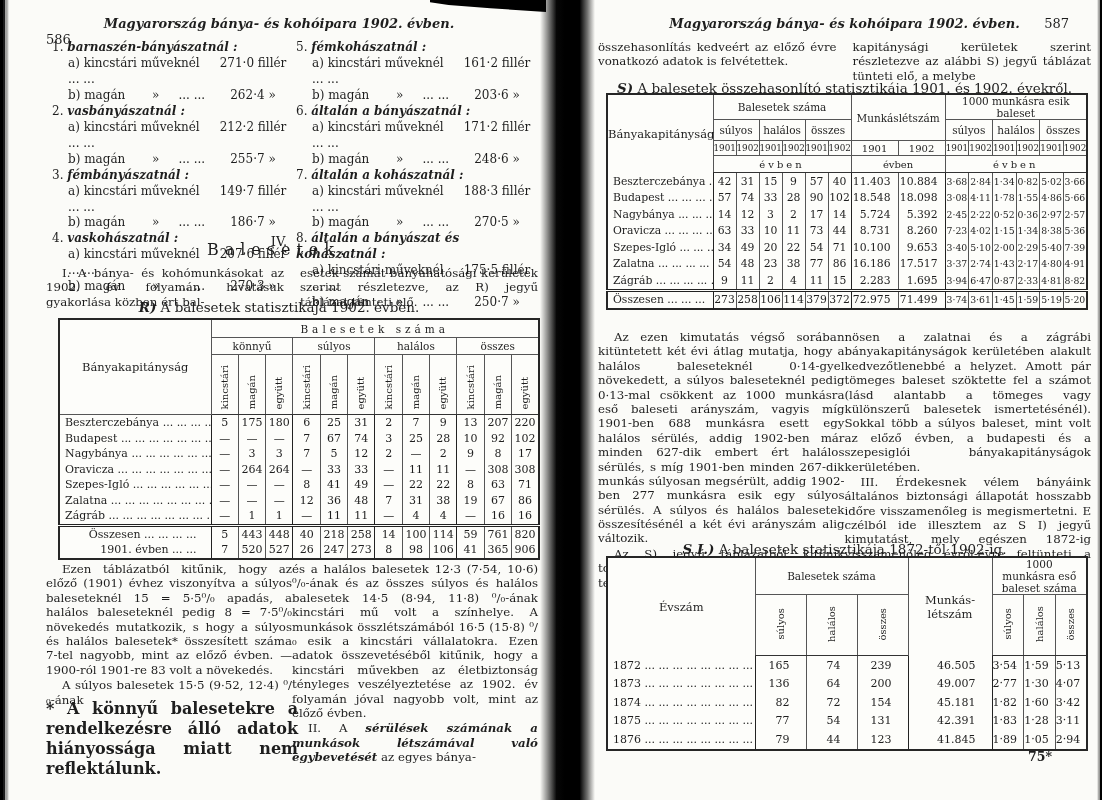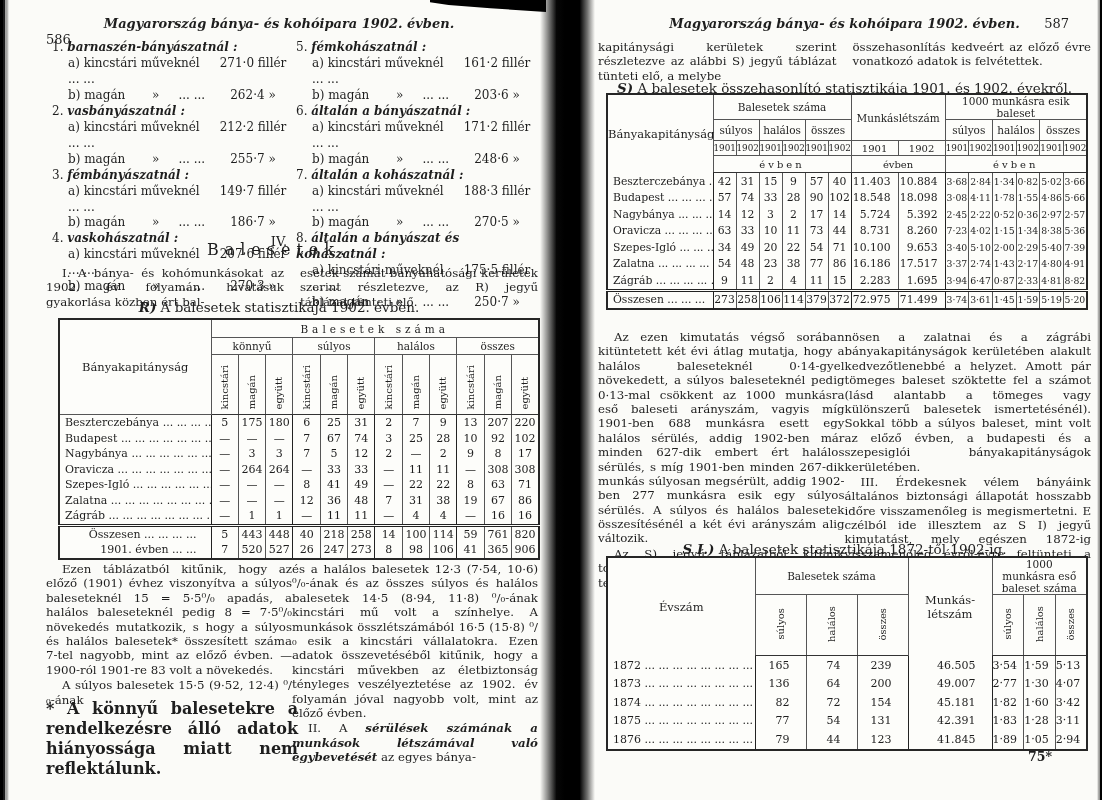--- a/index.html
+++ b/index.html
@@ -407,22 +407,22 @@
   </div>
 
   <div class="footnote">* A könnyű balesetekre a rendelkezésre álló adatok hiányossága miatt nem reflektálunk.</div>
 </div>
 
 <div class="page" id="right-page">
   <div class="running-head">Magyarország bánya- és kohóipara 1902. évben.</div>
   <div class="pageno">587</div>
 
   <div class="intro" style="top:40px;left:6px;right:6px;">
+    <p style="flex:1">összehasonlítás kedveért az előző évre vonatkozó adatok is felvétettek.</p>
     <p style="flex:1">kapitánysági kerületek szerint részletezve az alábbi S) jegyű táblázat tünteti elő, a melybe</p>
-    <p style="flex:1">összehasonlítás kedveért az előző évre vonatkozó adatok is felvétettek.</p>
   </div>
 
   <div class="tbl-title" id="s-title">
     <span class="tbl-marker">S)</span>
     <span>A balesetek összehasonlító statisztikája 1901. és 1902. évekről.</span>
   </div>
 
   <table id="s-table">
     <colgroup>
       <col style="width:106px">

